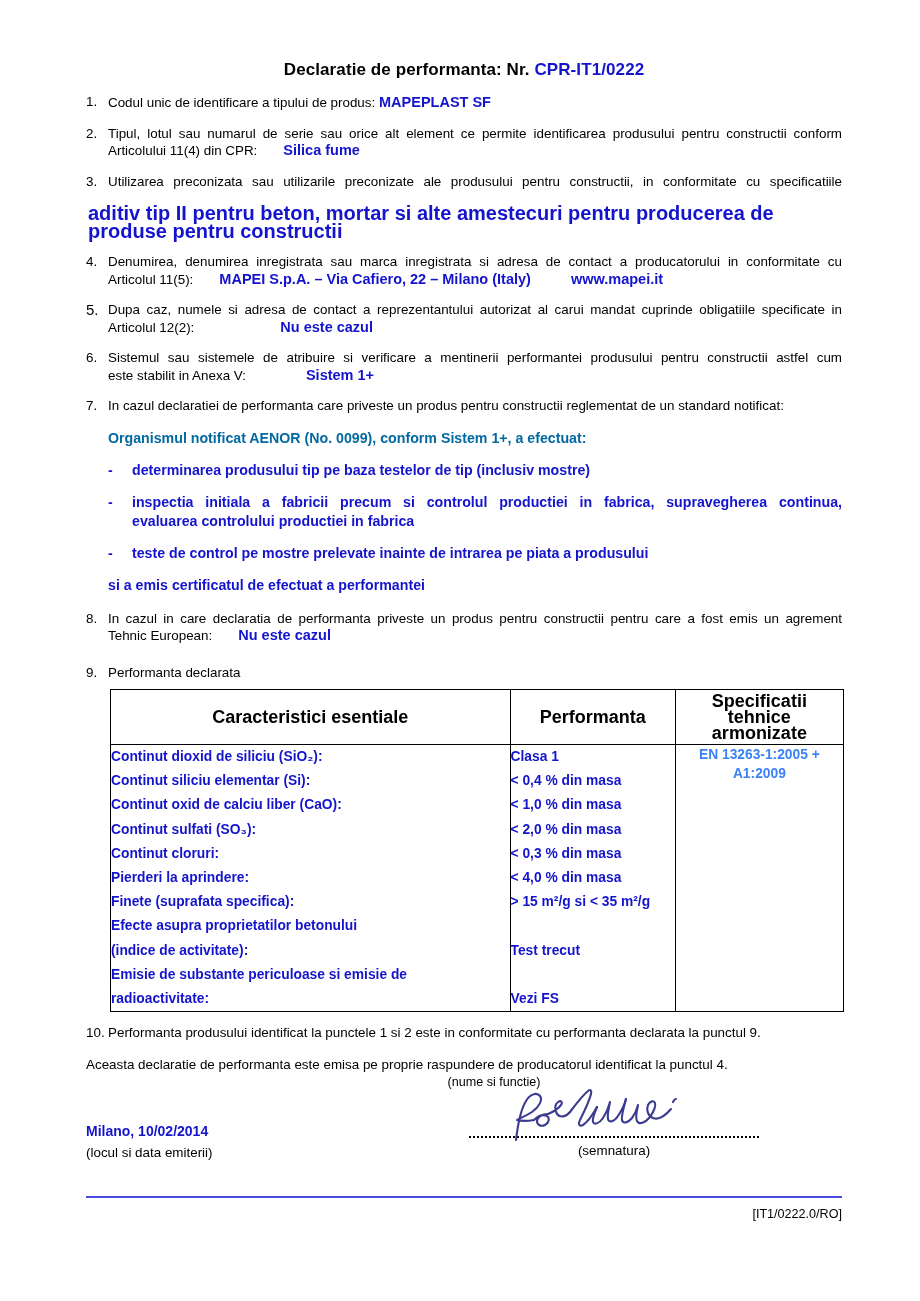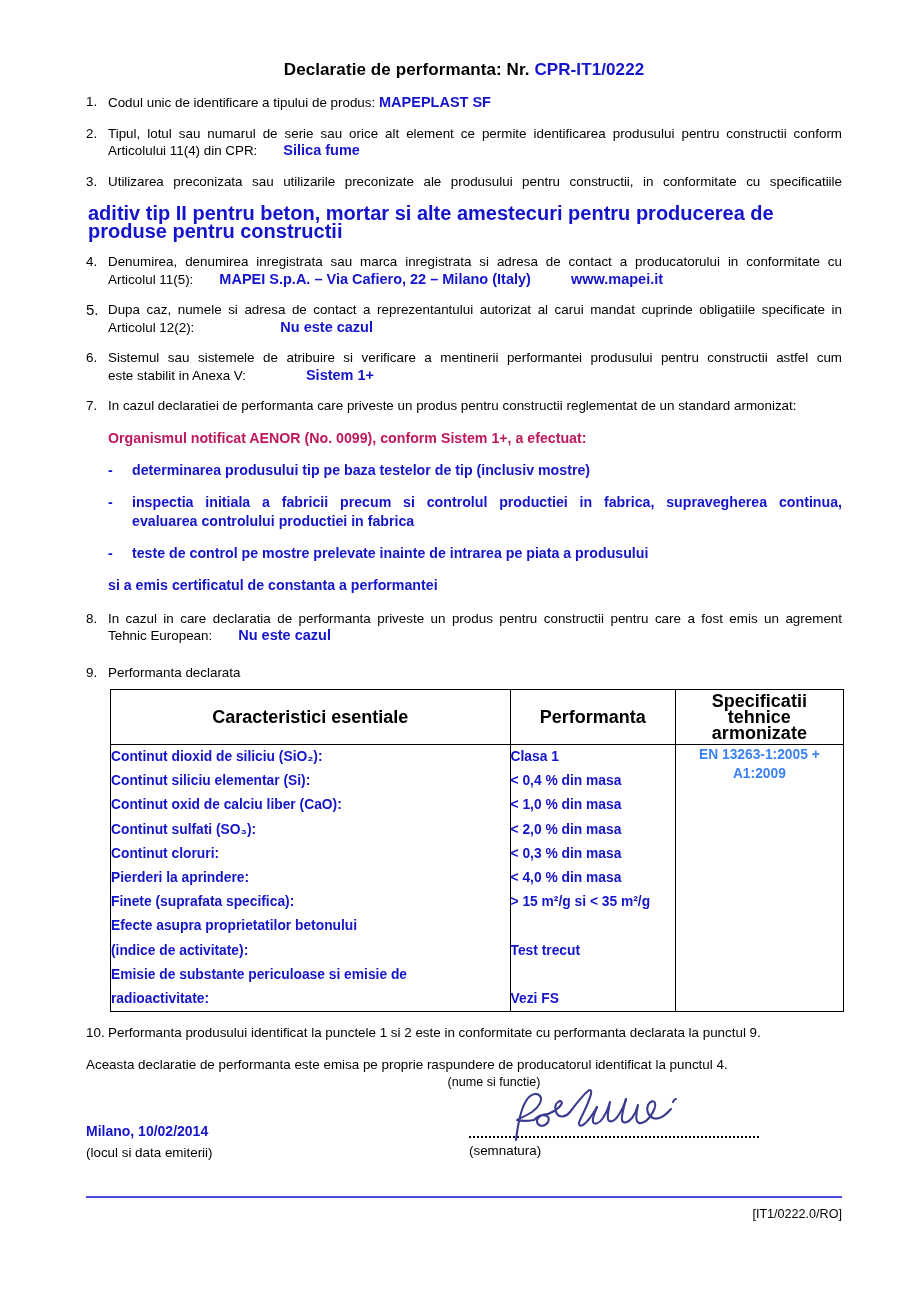--- a/index.html
+++ b/index.html
@@ -85,21 +85,21 @@
     margin-left: 2px;
     line-height: 18px;
   }
 
   
   .c7-wrap {
     margin-top: 14px;
     padding-left: 22px;
   }
   .c7-lead {
-    color: #be185d;
+    color: #0369a1;
     font-weight: bold;
     font-size: 14.2px;
     line-height: 19px;
   }
   .c7-bullet {
     position: relative;
     color: #1414cc;
     font-weight: bold;
     font-size: 14.2px;
     line-height: 19px;
@@ -252,20 +252,21 @@
     top: 40px;
     width: 290px;
     border-bottom: 2px dotted #000000;
     height: 1px;
   }
   .sig-label {
     position: absolute;
     left: 383px;
     top: 48px;
     width: 290px;
+    text-align: center;
     font-size: 13.4px;
   }
   .signature-ink {
     position: absolute;
     left: 418px;
     top: -10px;
     width: 220px;
     height: 62px;
     pointer-events: none;
   }
@@ -339,21 +340,21 @@
     <div class="clause">
       <span class="num">6.</span>
       <p class="just-full">Sistemul sau sistemele de atribuire si verificare a mentinerii performantei produsului pentru constructii astfel cum</p>
       <p>
         <span>este stabilit in Anexa V:</span><span class="gap-l"></span><span class="blue val-lg">Sistem 1+</span>
       </p>
     </div>
 
     <div class="clause">
       <span class="num">7.</span>
-      <p>In cazul declaratiei de performanta care priveste un produs pentru constructii reglementat de un standard armonizat:</p>
+      <p>In cazul declaratiei de performanta care priveste un produs pentru constructii reglementat de un standard notificat:</p>
     </div>
 
     <div class="c7-wrap">
       <div class="c7-lead">Organismul notificat AENOR (No. 0099), conform Sistem 1+, a efectuat:</div>
 
       <div class="c7-bullet">
         <span class="dash">-</span>
         <span class="txt-just">determinarea produsului tip pe baza testelor de tip (inclusiv mostre)</span>
       </div>
 
@@ -361,21 +362,21 @@
         <span class="dash">-</span>
         <span class="txt-jfull">inspectia initiala a fabricii precum si controlul productiei in fabrica, supravegherea continua,</span>
         <span class="txt-just">evaluarea controlului productiei in fabrica</span>
       </div>
 
       <div class="c7-bullet">
         <span class="dash">-</span>
         <span class="txt-just">teste de control pe mostre prelevate inainte de intrarea pe piata a produsului</span>
       </div>
 
-      <div class="c7-tail">si a emis certificatul de constanta a performantei</div>
+      <div class="c7-tail">si a emis certificatul de efectuat a performantei</div>
     </div>
 
     <div class="clause" style="margin-top:16px;">
       <span class="num">8.</span>
       <p class="just-full">In cazul in care declaratia de performanta priveste un produs pentru constructii pentru care a fost emis un agrement</p>
       <p>
         <span>Tehnic European:</span><span class="gap-s"></span><span class="blue val-lg">Nu este cazul</span>
       </p>
     </div>
 

